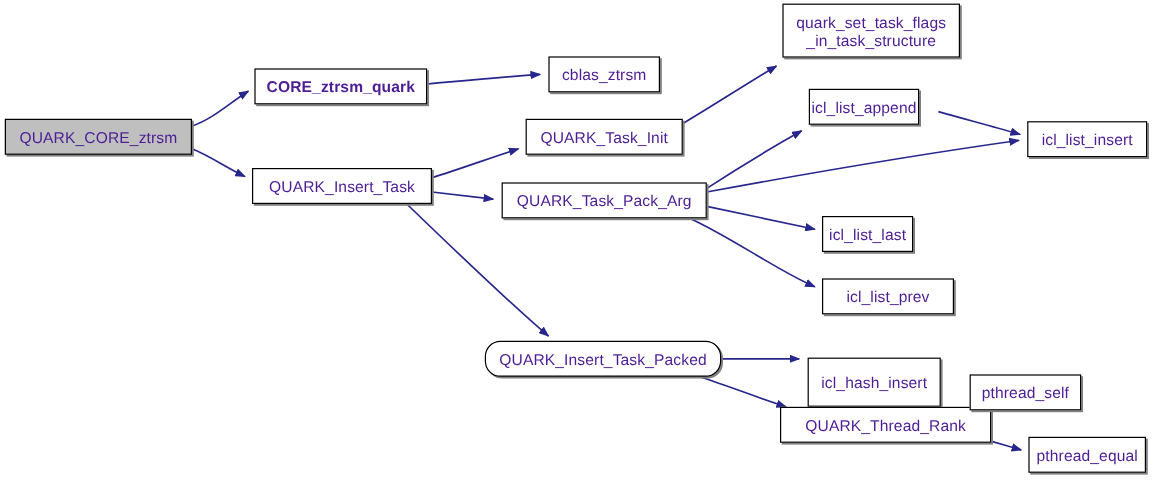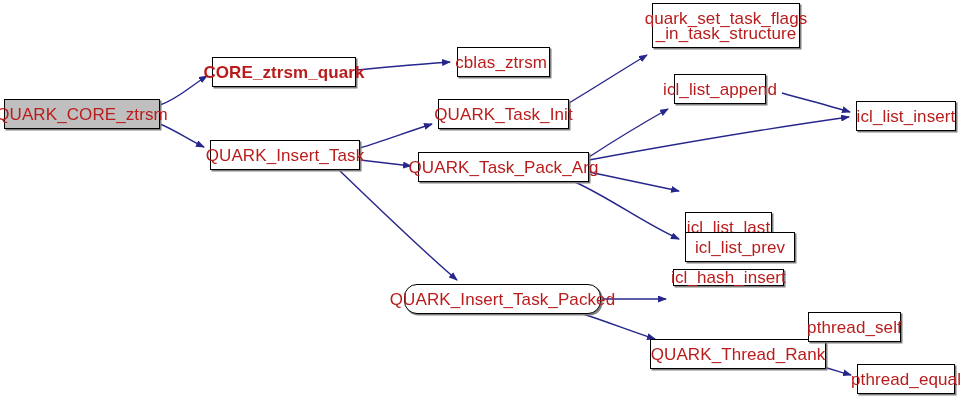--- a/index.html
+++ b/index.html
@@ -20,26 +20,26 @@
     left: 0;
     top: 0;
     width: 963px;
     height: 400px;
   }
   .node {
     position: absolute;
     box-sizing: border-box;
     border: 1px solid #000000;
     background: #ffffff;
-    color: #b91c1c;
+    color: #4c1d95;
     display: flex;
     align-items: center;
     justify-content: center;
     text-align: center;
-    font-size: 17px;
+    font-size: 13px;
     line-height: 15px;
     letter-spacing: 0.1px;
     white-space: pre-line;
     box-shadow: 1.5px 1.5px 0 0 #808080;
   }
   .node.root {
     background: #bfbfbf;
     align-items: center;
   }
   .node-label {
@@ -73,28 +73,28 @@
         <path d="M601,299 C624,299 644,299 666,299" fill="none" stroke="#26268c" stroke-width="1.4" marker-end="url(#arrowhead)"></path>
         <path d="M583,314 C608,322 633,332 655,339" fill="none" stroke="#26268c" stroke-width="1.4" marker-end="url(#arrowhead)"></path>
         <path d="M805,345 C821,341 837,336 851,332" fill="none" stroke="#26268c" stroke-width="1.4" marker-end="url(#arrowhead)"></path>
         <path d="M805,362 C821,366 837,371 851,375" fill="none" stroke="#26268c" stroke-width="1.4" marker-end="url(#arrowhead)"></path>
       </g>
   </svg>
   <div id="nodes-layer">
       <div class="node root" style="left: 4px; top: 99px; width: 156px; height: 30px;"><span class="node-label">QUARK_CORE_ztrsm</span></div>
       <div class="node" style="left: 212px; top: 57px; width: 144px; height: 30px; font-weight: bold;"><span class="node-label">CORE_ztrsm_quark</span></div>
       <div class="node" style="left: 210px; top: 140px; width: 150px; height: 30px;"><span class="node-label">QUARK_Insert_Task</span></div>
-      <div class="node" style="left: 457px; top: 47px; width: 93px; height: 30px; justify-content: flex-end;"><span class="node-label">cblas_ztrsm</span></div>
+      <div class="node" style="left: 457px; top: 47px; width: 93px; height: 30px;"><span class="node-label">cblas_ztrsm</span></div>
       <div class="node" style="left: 438px; top: 99px; width: 131px; height: 30px;"><span class="node-label">QUARK_Task_Init</span></div>
       <div class="node" style="left: 418px; top: 152px; width: 171px; height: 30px;"><span class="node-label">QUARK_Task_Pack_Arg</span></div>
       <div class="node" style="left: 404px; top: 284px; width: 197px; height: 30px; border-radius: 13px;"><span class="node-label">QUARK_Insert_Task_Packed</span></div>
       <div class="node" style="left: 652px; top: 3px; width: 148px; height: 45px;"><span class="node-label">quark_set_task_flags
 _in_task_structure</span></div>
       <div class="node" style="left: 674px; top: 74px; width: 92px; height: 30px;"><span class="node-label">icl_list_append</span></div>
       <div class="node" style="left: 856px; top: 101px; width: 100px; height: 30px;"><span class="node-label">icl_list_insert</span></div>
-      <div class="node" style="left: 685px; top: 180px; width: 87px; height: 30px; margin-top: 32px;"><span class="node-label">icl_list_last</span></div>
+      <div class="node" style="left: 685px; top: 180px; width: 76px; height: 30px;"><span class="node-label">icl_list_last</span></div>
       <div class="node" style="left: 685px; top: 232px; width: 110px; height: 30px;"><span class="node-label">icl_list_prev</span></div>
-      <div class="node" style="left: 673px; top: 269px; width: 111px; height: 17px;"><span class="node-label">icl_hash_insert</span></div>
+      <div class="node" style="left: 673px; top: 298px; width: 111px; height: 41px;"><span class="node-label">icl_hash_insert</span></div>
       <div class="node" style="left: 650px; top: 339px; width: 176px; height: 30px;"><span class="node-label">QUARK_Thread_Rank</span></div>
       <div class="node" style="left: 808px; top: 312px; width: 93px; height: 30px;"><span class="node-label">pthread_self</span></div>
       <div class="node" style="left: 857px; top: 364px; width: 98px; height: 30px;"><span class="node-label">pthread_equal</span></div>
     </div>
 </div>
 
 </body></html>

